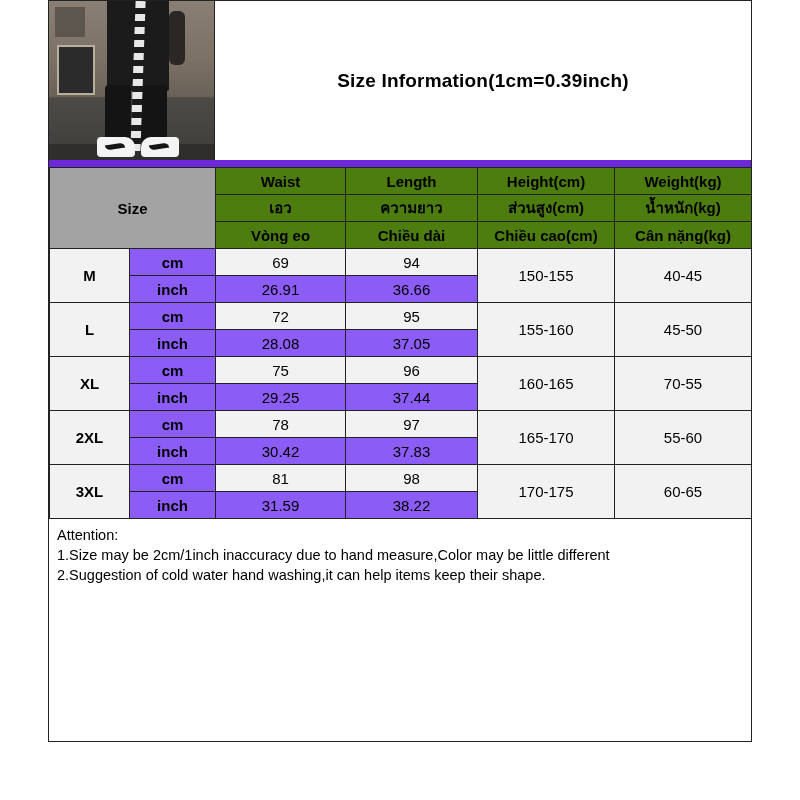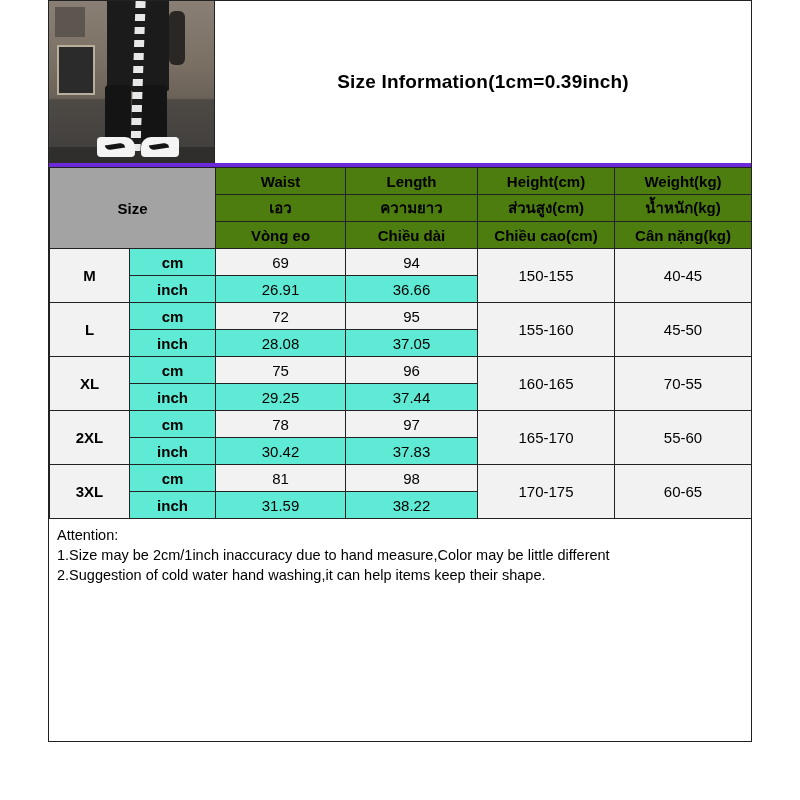--- a/index.html
+++ b/index.html
@@ -31,21 +31,21 @@
     box-sizing: border-box;
     background: #fff;
     display: flex;
     flex-direction: column;
   }
 
   
   .header {
     display: flex;
     height: 166px;
-    border-bottom: 4px solid #6d28d9;
+    border-bottom: 7px solid #6d28d9;
     box-sizing: border-box;
   }
   .photo {
     width: 166px;
     border-right: 1px solid #222;
     box-sizing: border-box;
     position: relative;
     overflow: hidden;
     background: #6d645c;
   }
@@ -153,21 +153,21 @@
     font-weight: bold;
     background: #a3a3a3;
   }
   .size-label {
     font-weight: bold;
     font-size: 16px;
     background: #f2f2f2;
   }
   .unit-cell { font-weight: bold; font-size: 14px; }
   .grey { background: #f2f2f2; }
-  .white { background: #5eead4; }
+  .white { background: #8b5cf6; }
   .val { font-size: 16px; }
   .hw { font-size: 16px; }
   .data-row td { height: 39px; }
 
   
   .attention {
     flex: 1;
     padding: 6px 8px 4px 8px;
     font-size: 14.5px;
     line-height: 20px;

